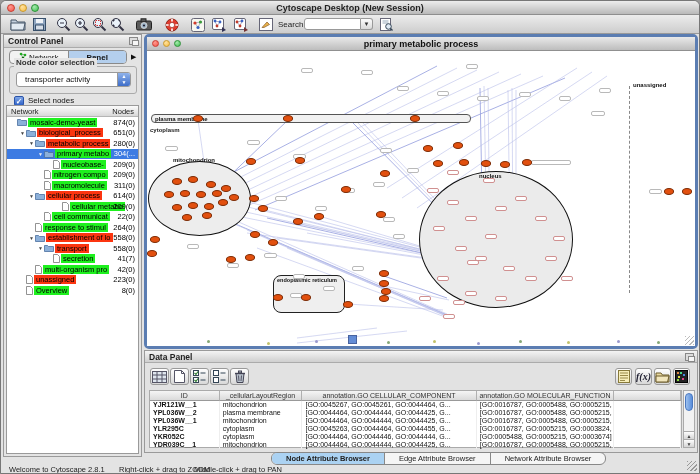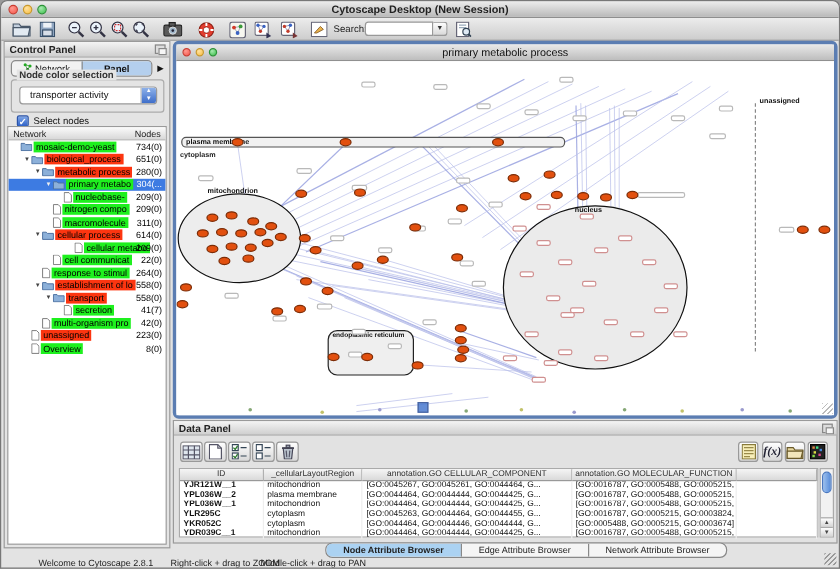--- a/index.html
+++ b/index.html
@@ -57,21 +57,21 @@
   .tri{width:7px;font-size:5px;color:#444;flex:none;text-align:center;}
   .trow.sel .tri{color:#eee;}
   .chip{padding:0 2px;color:#000;flex:none;}
   .tcount{position:absolute;right:3px;font-size:7.5px;color:#000;background:transparent;}
   .trow.sel .tcount{color:#fff;}
   .ticon{flex:none;margin-right:1px;display:flex;}
   
   .nf{position:absolute;left:143px;top:33px;width:554px;height:315px;border:3px solid #5b7db2;
     border-radius:5px;background:#fff;}
   .nf-titlebar{position:relative;height:14px;background:linear-gradient(#e9e9e9,#bdbdbd);border-bottom:1px solid #909090;}
-  .nf-title{font-size:9px;font-weight:normal;color:#111;text-align:center;line-height:14px;}
+  .nf-title{font-size:9px;font-weight:bold;color:#111;text-align:center;line-height:14px;}
   .nf .tl{top:3px;width:7px;height:7px;}
   .nf .tl.red{left:5px;} .nf .tl.yel{left:16px;} .nf .tl.grn{left:27px;}
   .canvas{position:absolute;left:0;top:14px;width:548px;height:295px;background:#fff;overflow:hidden;}
   #edge-svg{position:absolute;left:0;top:0;}
   .band{position:absolute;left:4px;top:63px;width:320px;height:9px;background:#f1f1f1;border:1px solid #555;border-radius:4px;}
   .band-label{position:absolute;left:3px;top:0px;font-size:6px;font-weight:bold;color:#111;line-height:8px;}
   .cyto-label{position:absolute;left:3px;top:76px;font-size:6px;font-weight:bold;color:#222;}
   .mito{position:absolute;left:1px;top:110px;width:103px;height:75px;border:1.5px solid #111;border-radius:50%;background:#ededed;}
   .mito-label{position:absolute;left:26px;top:106px;font-size:6px;font-weight:bold;color:#111;}
   .nucleus{position:absolute;left:272px;top:120px;width:154px;height:137px;border:1.5px solid #111;border-radius:50%;background:#ebebeb;}
@@ -107,21 +107,21 @@
     background:linear-gradient(90deg,#9cc0ee,#5a8edb);border:1px solid #4a78c0;}
   .varr{position:absolute;left:0px;width:10px;height:8px;background:linear-gradient(#fdfdfd,#d5d5d5);
     border-top:1px solid #aaa;font-size:5px;line-height:8px;text-align:center;color:#444;}
   
   .btabs{position:absolute;left:270px;top:451px;height:13px;display:flex;border:1px solid #888;
     border-radius:6px;overflow:hidden;background:#f5f5f5;}
   .btab{font-size:7.5px;color:#222;text-align:center;line-height:12px;padding:0 14px;}
   .btab.sel{background:#abd2f2;font-weight:bold;}
   .btab + .btab{border-left:1px solid #888;}
   .status{position:absolute;left:0;top:463px;width:100%;height:11px;}
-  .status span{position:absolute;font-size:7.5px;color:#222;top:1px;white-space:nowrap;margin-left:23px;}
+  .status span{position:absolute;font-size:7.5px;color:#222;top:1px;white-space:nowrap;}
   .main-grip{position:absolute;right:2px;bottom:2px;width:10px;height:10px;
     background:repeating-linear-gradient(135deg,#999 0 1px,transparent 1px 3px);}
 </style>
 </head>
 <body>
 
 <div class="window">
 
   <div class="titlebar">
     <span class="tl red"></span>
@@ -274,21 +274,21 @@
       </div>
       <div id="tree-rows">
           <div class="trow" style="padding-left: 3px;">
             <span class="tri"></span>
             <span class="ticon">
               <svg width="10" height="8">
                 <path d="M0.5 1.5h3l1 1h5v5h-9z" fill="#8cb0d9" stroke="#4a6fa0" stroke-width="0.8"></path>
               </svg>
             </span>
             <span class="chip" style="background: rgb(30, 240, 30);">mosaic-demo-yeast</span>
-            <span class="tcount">734(0)</span>
+            <span class="tcount">874(0)</span>
           </div>
           <div class="trow" style="padding-left: 12px;">
             <span class="tri">▼</span>
             <span class="ticon">
               <svg width="10" height="8">
                 <path d="M0.5 1.5h3l1 1h5v5h-9z" fill="#8cb0d9" stroke="#4a6fa0" stroke-width="0.8"></path>
               </svg>
             </span>
             <span class="chip" style="background: rgb(252, 53, 16);">biological_process</span>
             <span class="tcount">651(0)</span>

